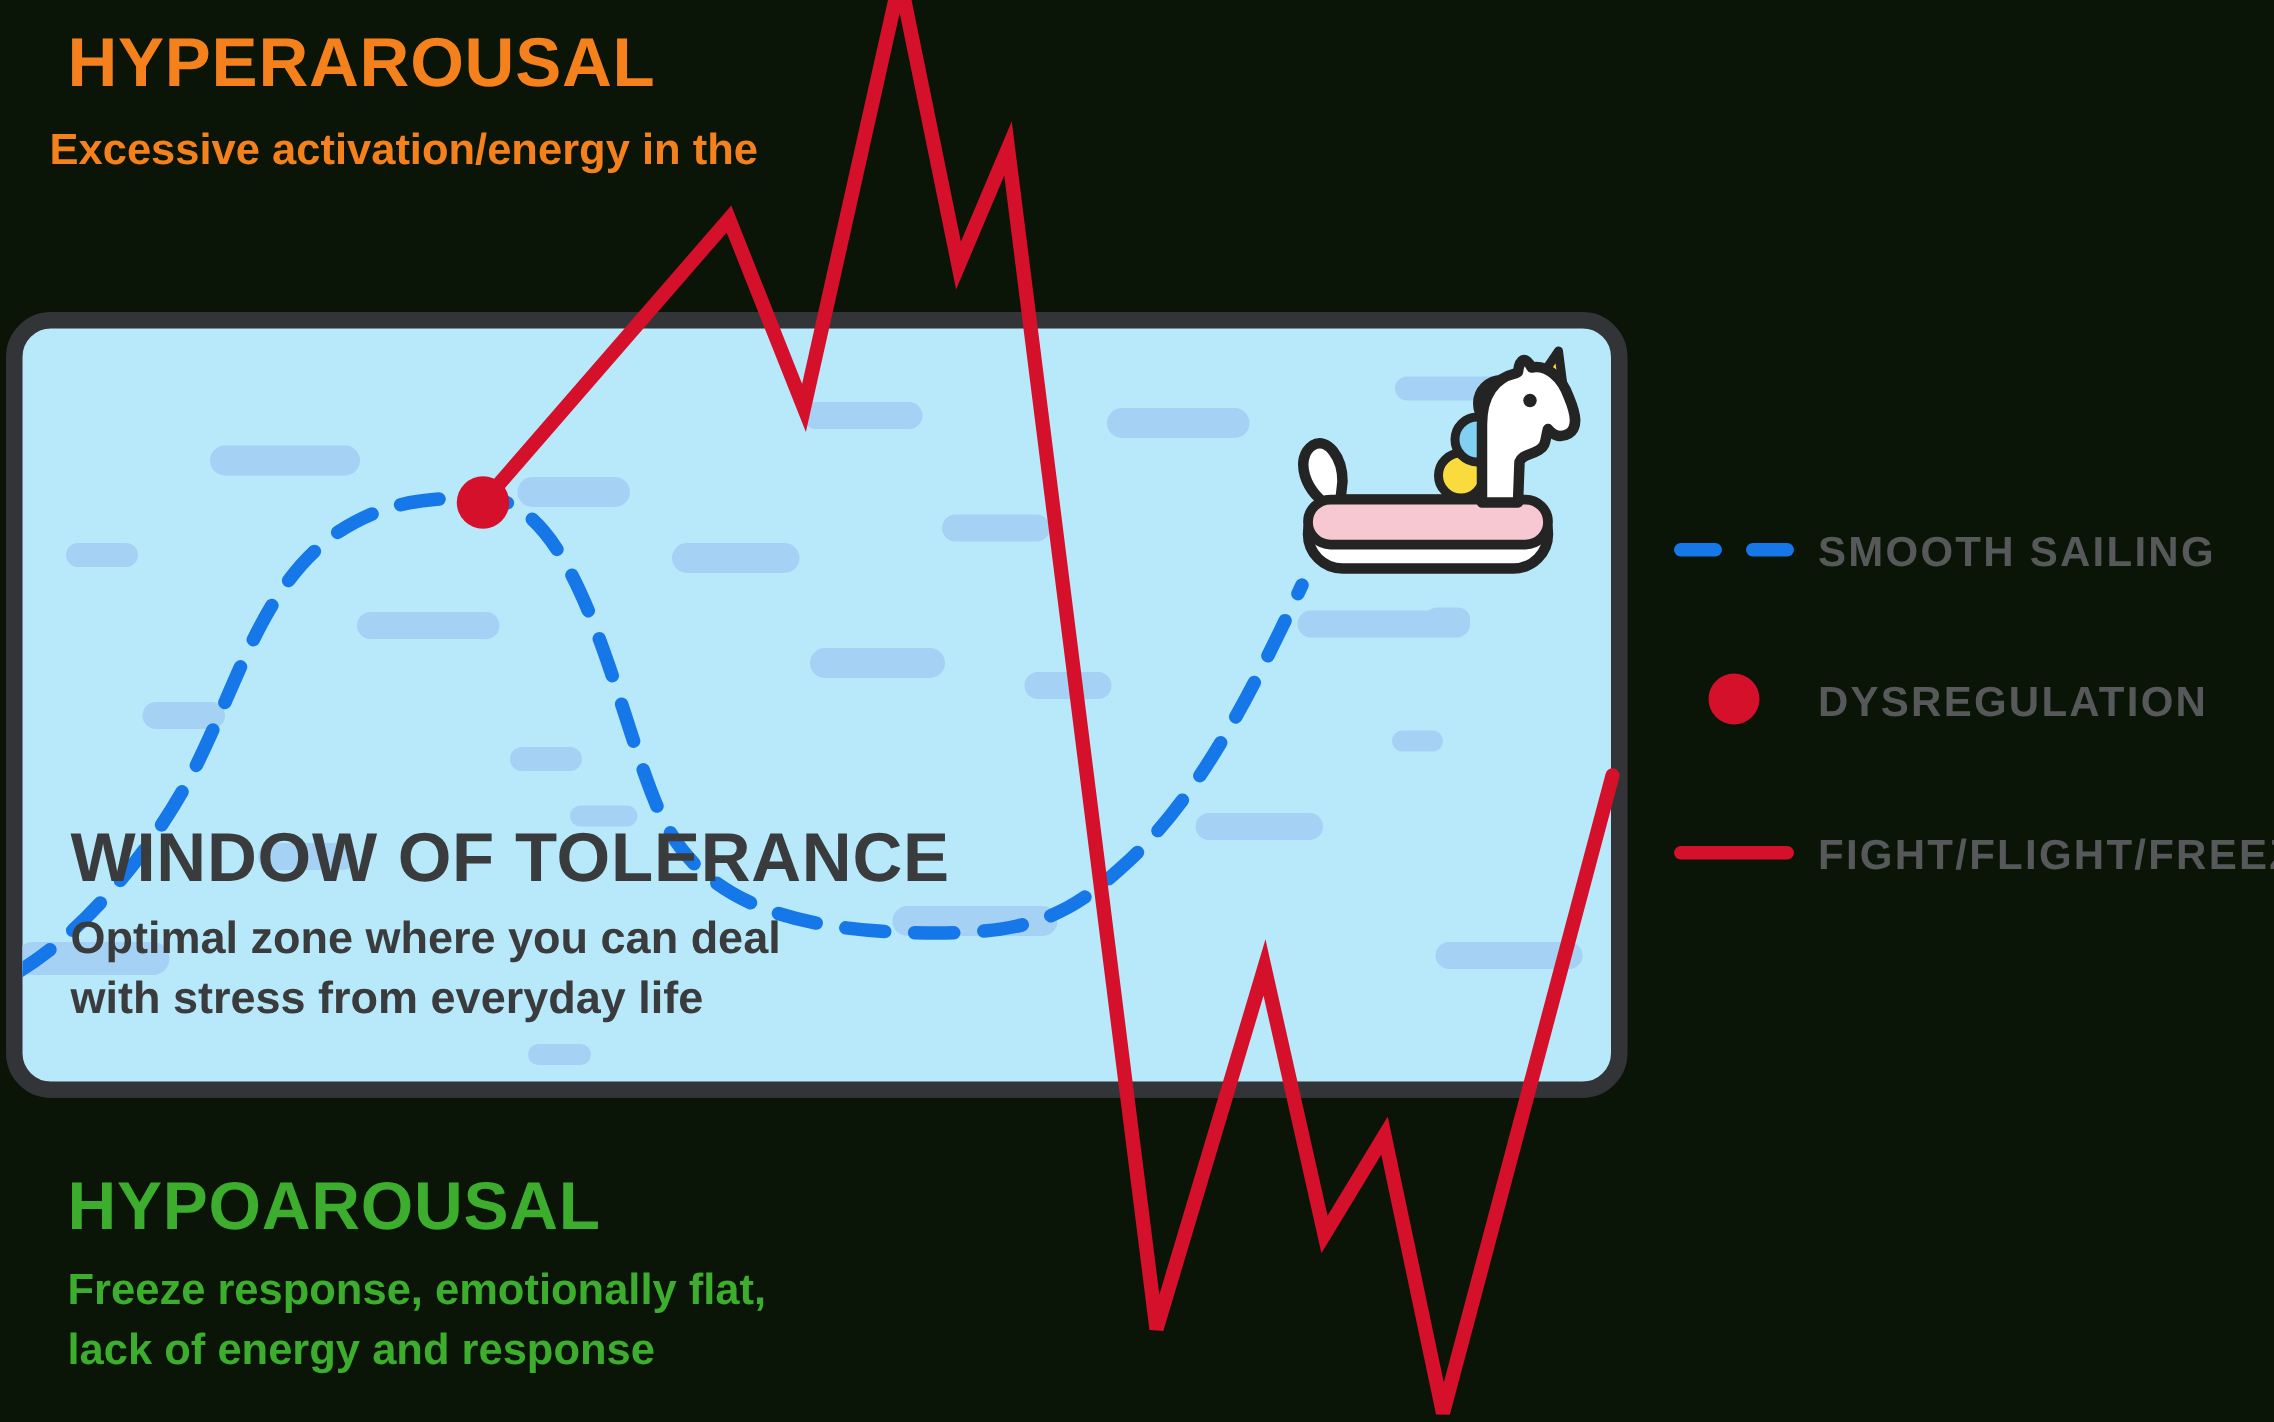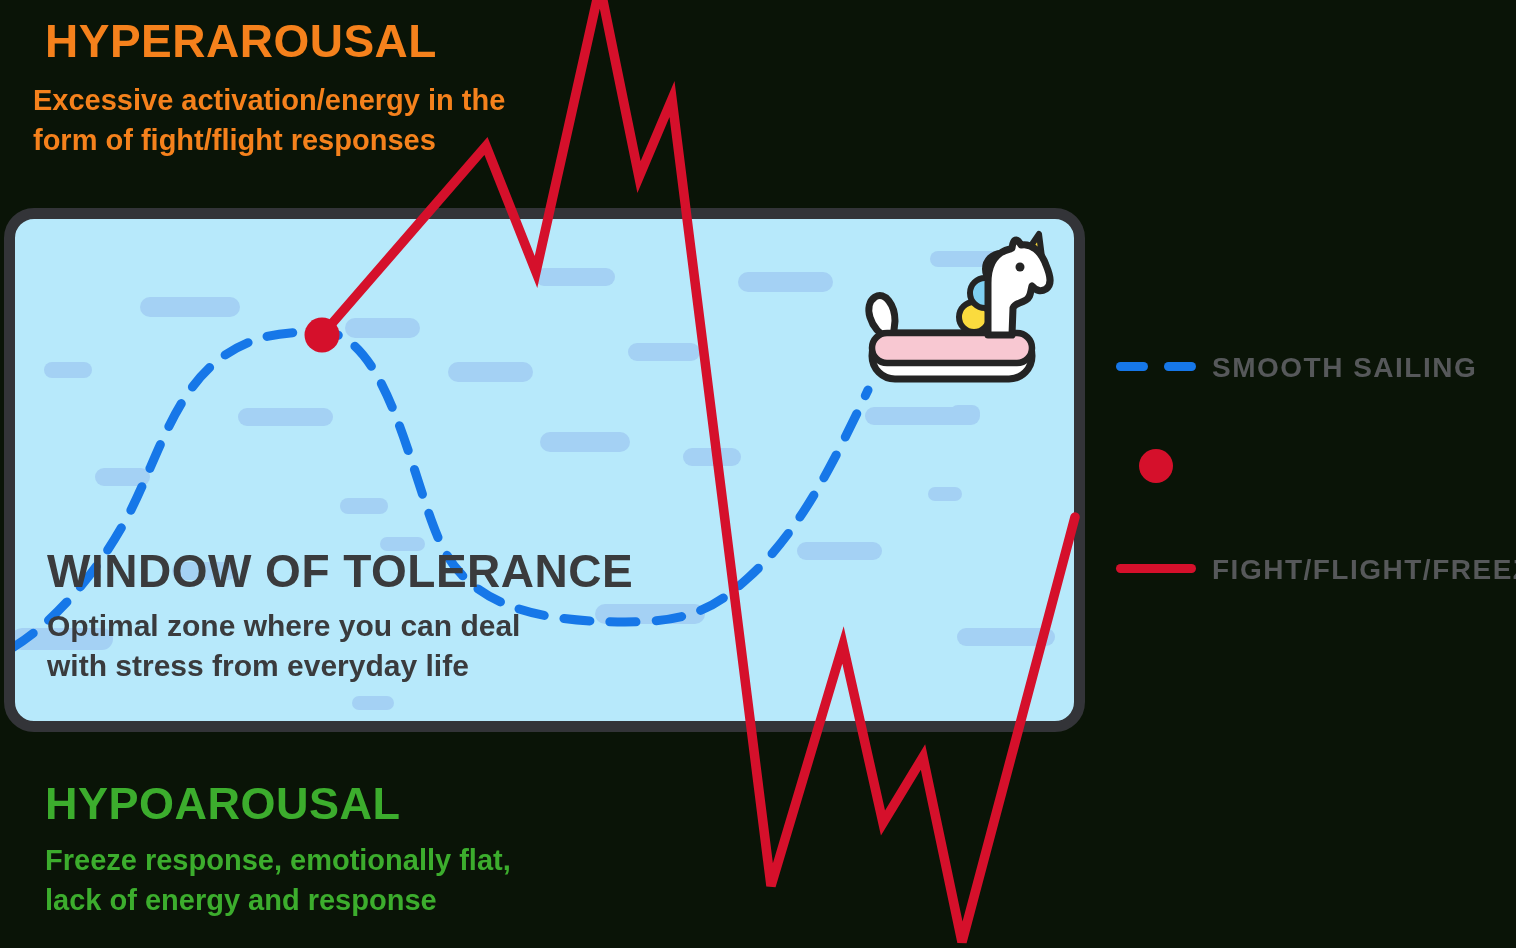--- a/index.html
+++ b/index.html
@@ -42,21 +42,20 @@
   #legend-line{left:1116px;top:564px;width:80px;height:9px;border-radius:5px;background:#D5102B;}
 </style>
 </head>
 <body>
 
 <div id="stage">
 
   <div class="abs zone-title" id="hyper-title">HYPERAROUSAL</div>
   <div class="abs zone-desc" id="hyper-desc">
     <div>Excessive activation/energy in the</div>
-    <div>form of fight/flight responses</div>
   </div>
 
   <div class="abs" id="window-box"></div>
   <div class="abs" id="ripples-layer">
       <div class="ripple" style="left: 125px; top: 78px; width: 100px; height: 20px; border-radius: 10px; background: rgb(164, 209, 244);"></div>
       <div class="ripple" style="left: 29px; top: 143px; width: 48px; height: 16px; border-radius: 8px; background: rgb(164, 209, 244);"></div>
       <div class="ripple" style="left: 330px; top: 99px; width: 75px; height: 20px; border-radius: 10px; background: rgb(164, 209, 244);"></div>
       <div class="ripple" style="left: 433px; top: 143px; width: 85px; height: 20px; border-radius: 10px; background: rgb(164, 209, 244);"></div>
       <div class="ripple" style="left: 223px; top: 189px; width: 95px; height: 18px; border-radius: 9px; background: rgb(164, 209, 244);"></div>
       <div class="ripple" style="left: 80px; top: 249px; width: 55px; height: 18px; border-radius: 9px; background: rgb(164, 209, 244);"></div>
@@ -127,17 +126,18 @@
     <div>lack of energy and response</div>
   </div>
 
   <div class="abs" id="legend-dashes">
     <span class="legend-dash" style="left:0"></span>
     <span class="legend-dash" style="left:48px"></span>
   </div>
   <div class="abs legend-label" id="legend-label-1">SMOOTH SAILING</div>
 
   <div class="abs" id="legend-dot"></div>
+  <div class="abs legend-label" id="legend-label-2">DYSREGULATION</div>
 
   <div class="abs" id="legend-line"></div>
   <div class="abs legend-label" id="legend-label-3">FIGHT/FLIGHT/FREEZE</div>
 
 </div>
 
 </body></html>

